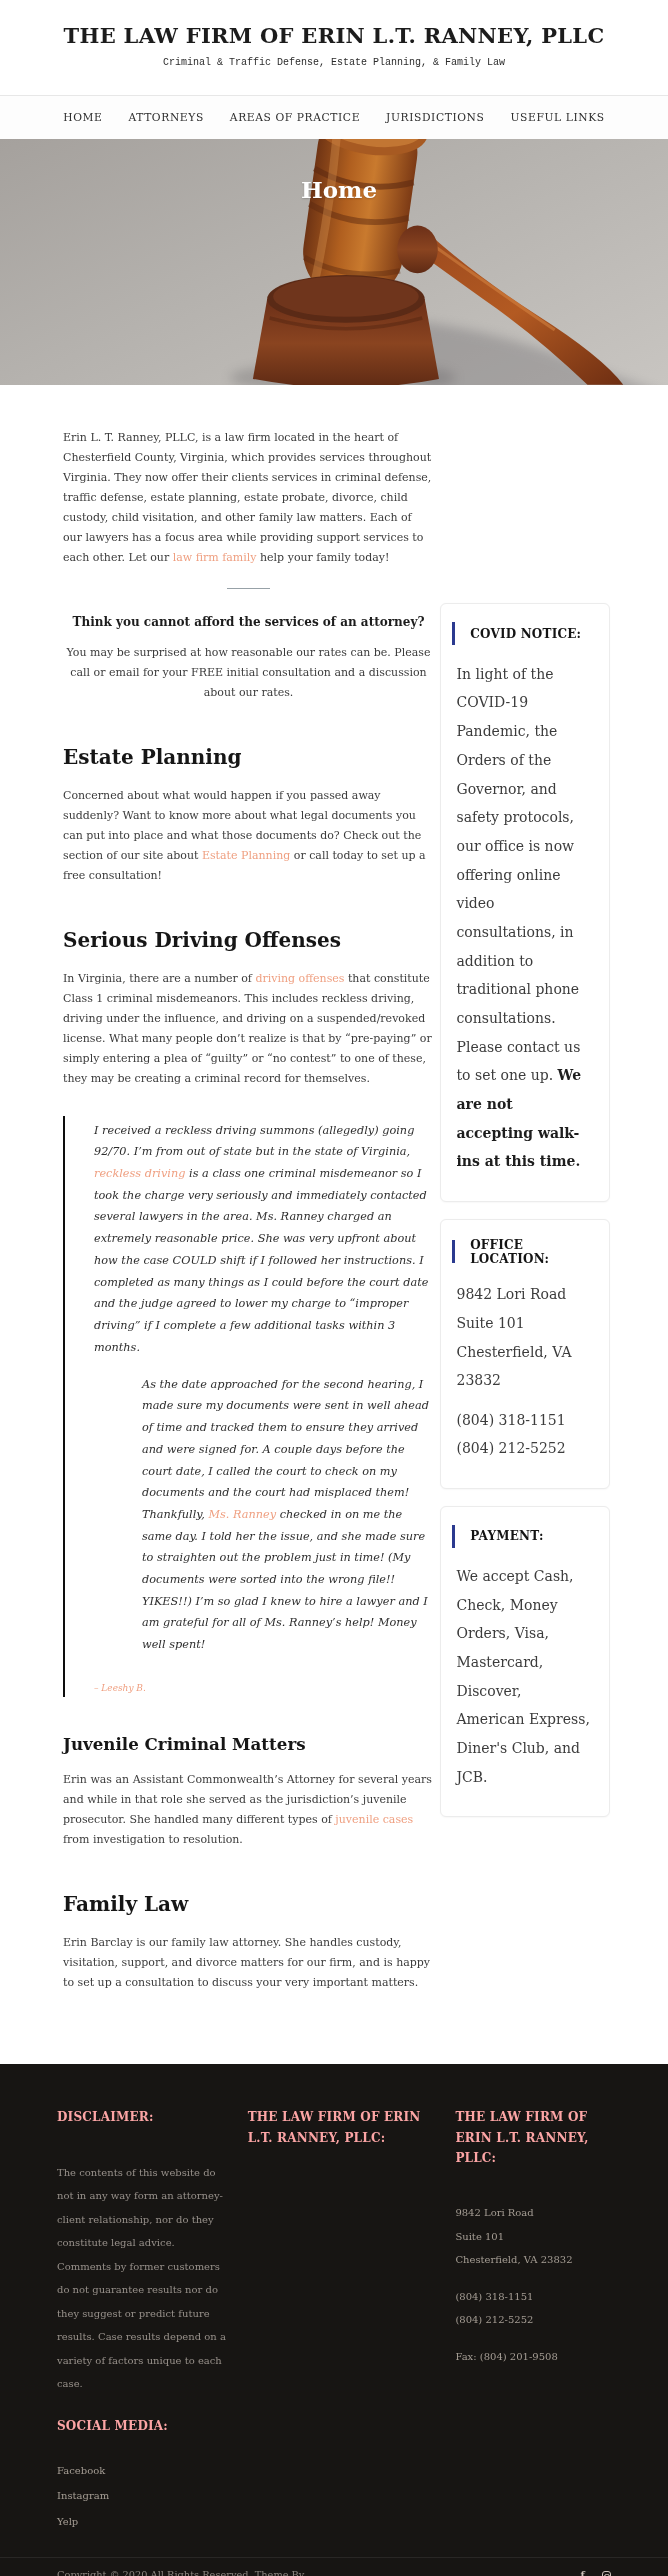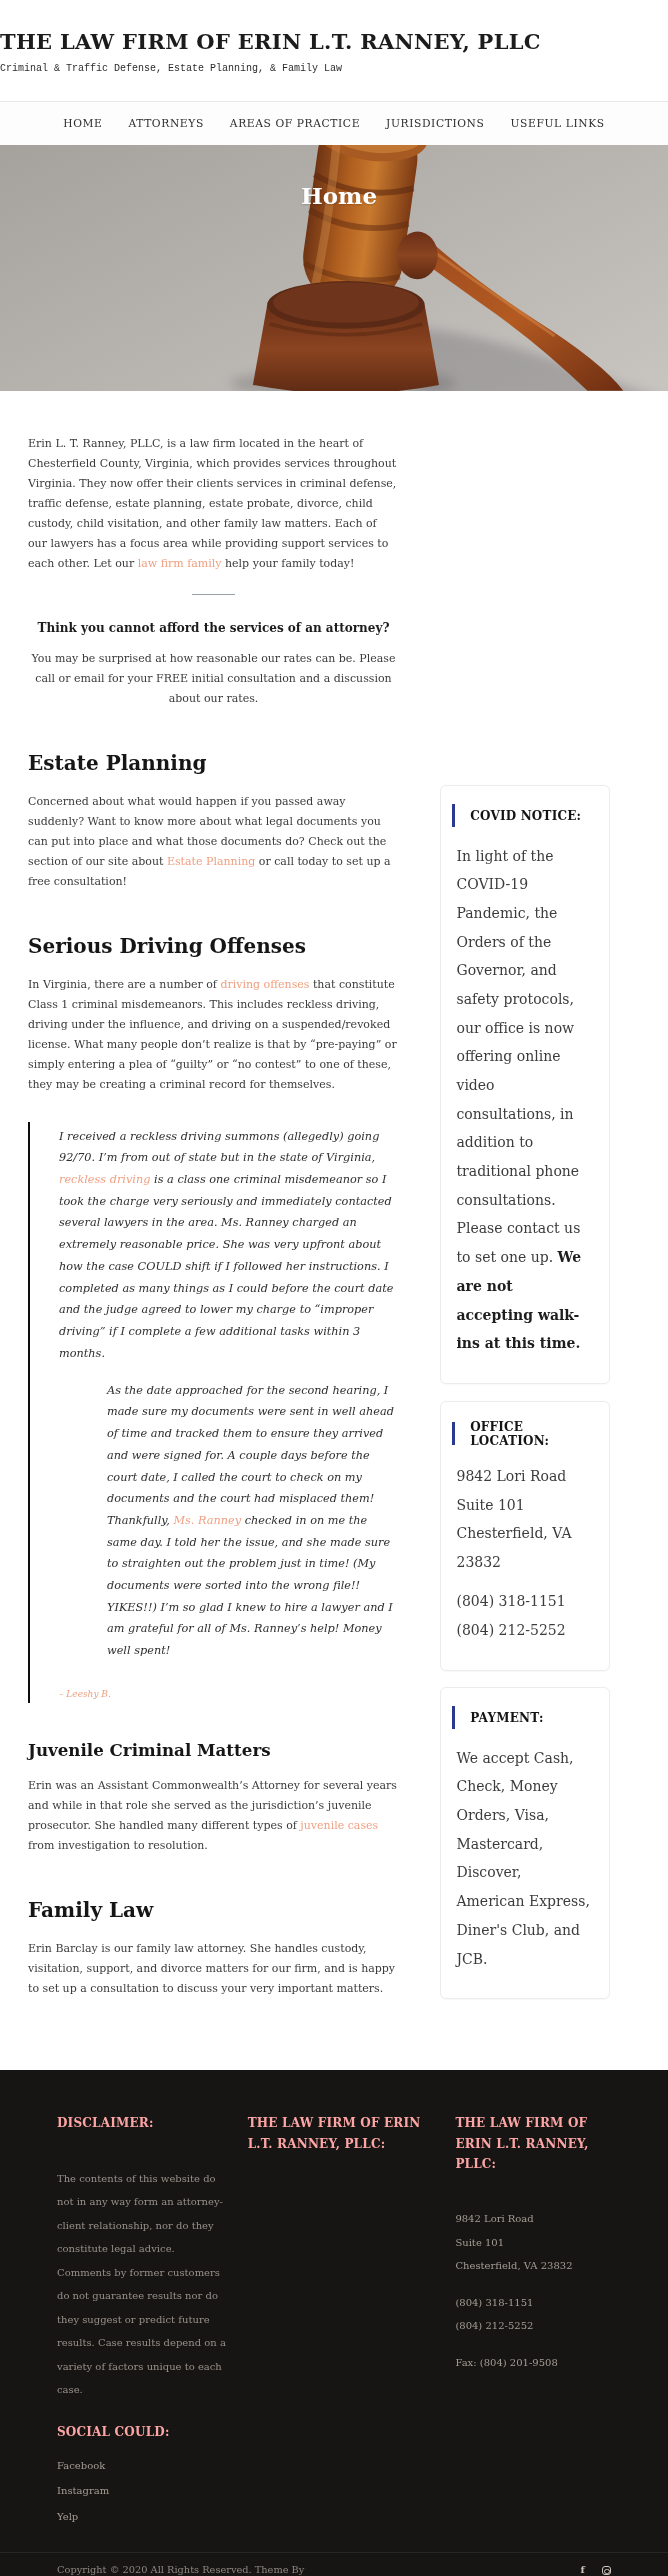--- a/index.html
+++ b/index.html
@@ -1,37 +1,37 @@
 <!DOCTYPE html>
 <html style="font-size:9.5px"><head>
 <meta charset="utf-8">
 <style>
   * { margin:0; padding:0; box-sizing:border-box; }
   html,body { background:#ffffff; }
   body { font-family:"DejaVu Serif","Liberation Serif",serif; color:#3a3a3a; }
   .page { width:668px; margin:0 auto; background:#fff; overflow:hidden; }
 
   
-  .site-header { text-align:left; padding-top:30px; }
+  .site-header { text-align:center; padding-top:24px; }
   .site-title { font-size:21px; font-weight:700; color:#1c1c1c; letter-spacing:0.3px; line-height:1.15; }
   .site-tagline { font-size:10px; color:#2c2c2c; margin-top:8.4px;font-family:Liberation Mono, monospace; }
 
   .main-nav { margin-top:27.4px; border-top:0.6px solid #e7e7e7; padding:15.5px 0 14.3px;
               display:flex; justify-content:center; gap:26px; background:#fdfdfd; }
   .main-nav a { text-decoration:none; color:#2e2e2e; font-size:10.7px; letter-spacing:0.6px; cursor:pointer; }
 
   
   .hero { position:relative; width:668px; height:246px; overflow:hidden;
           background:linear-gradient(155deg,#a5a19d 0%,#b5b2ae 45%,#c8c5c1 100%); }
   .hero svg { position:absolute; inset:0; }
   .hero-title { position:absolute; left:301px; top:37px; color:#ffffff; font-size:23px; font-weight:700;
                 text-shadow:0 0.6px 1.8px rgba(0,0,0,.18); }
 
   
-  .content { display:flex; padding:43px 58px 35px 28px; align-items:flex-end; }
+  .content { display:flex; padding:43px 58px 35px 63px; align-items:center; }
   .main-col { width:371px; }
   .body-text { font-size:11px; line-height:1.82; color:#3b3b3b; }
   .main-col p + p { margin-top:15.5px;margin-left:48px; }
   a.inline-link { color:#ef9f80; text-decoration:none; cursor:pointer; }
 
   .divider { width:43px; border-top:1.2px solid #97a1a7; margin:20px auto 0; }
   .centered-heading { text-align:center; font-size:12px; font-weight:700; color:#1d1d1d; margin-top:26px; }
   .centered { text-align:center; margin-top:14.3px; }
 
   .main-col h2 { font-size:20px; font-weight:700; color:#161616; margin-top:42px; line-height:1.2; }
@@ -54,21 +54,21 @@
   .card-body .strong { font-weight:700; color:#1e1e1e; }
   .card-body .block + .block { margin-top:10.7px; }
 
   
   footer { background:#171513; margin-top:36px; }
   .footer-grid { display:grid; grid-template-columns:174px 191px 1fr; column-gap:16.7px;
                  padding:43px 57px 30px; }
   .footer-grid h6 { color:#fca5a5; font-size:12px; font-weight:700; letter-spacing:0.2px; line-height:1.7; }
   .footer-text { margin-top:33px; color:#97908a; font-size:10px; line-height:2.35; }
   .social-heading { margin-top:20px; }
-  .social-links { margin-top:18px; display:flex; flex-direction:column; gap:14.3px; }
+  .social-links { margin-top:29px; display:flex; flex-direction:column; gap:14.3px; }
   .social-links a { color:#a59d94; font-size:10px; text-decoration:none; cursor:pointer; }
   .addr-block { margin-top:33px; color:#a59d94; font-size:10px; line-height:2.35; }
   .addr-block .group + .group { margin-top:13px; }
 
   .copyright-bar { border-top:0.6px solid rgba(255,255,255,.08); padding:9.5px 57px 12px;
                    display:flex; justify-content:space-between; }
   .copyright-left { color:#8d8781; font-size:9.8px; line-height:1.7; }
   .copyright-left a { color:#3a50cc; text-decoration:none; display:block; cursor:pointer; }
   .copyright-icons { display:flex; gap:16.7px; padding-top:2.4px; }
   .fb-glyph { color:#cfc4bc; font-size:10px; font-weight:700; cursor:pointer; }
@@ -212,21 +212,21 @@
 
     </aside>
   </div>
 
   <footer>
     <div class="footer-grid">
 
       <div>
         <h6>DISCLAIMER:</h6>
         <p class="footer-text">The contents of this website do not in any way form an attorney-client relationship, nor do they constitute legal advice. Comments by former customers do not guarantee results nor do they suggest or predict future results.  Case results depend on a variety of factors unique to each case.</p>
-        <h6 class="social-heading">SOCIAL COULD:</h6>
+        <h6 class="social-heading">SOCIAL MEDIA:</h6>
         <div class="social-links">
           <a>Facebook</a>
           <a>Instagram</a>
           <a>Yelp</a>
         </div>
       </div>
 
       <div>
         <h6>THE LAW FIRM OF ERIN L.T. RANNEY, PLLC:</h6>
       </div>

